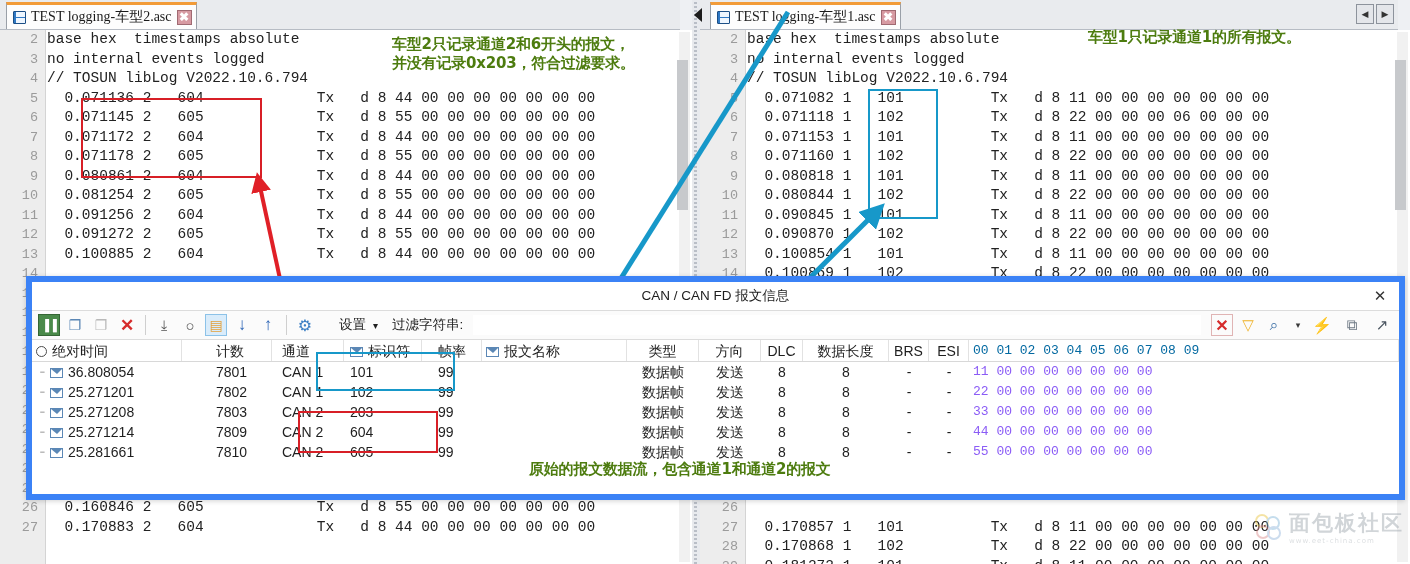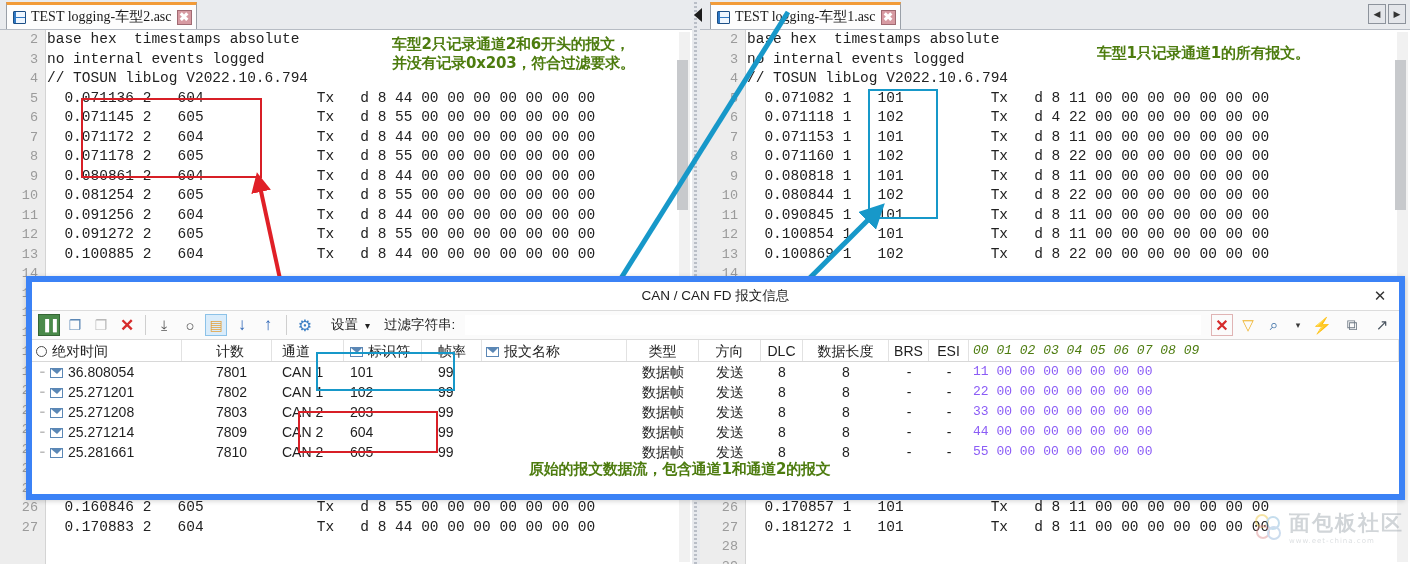--- a/index.html
+++ b/index.html
@@ -21,21 +21,21 @@
 
   .splitter {
     position:absolute; left:692px; top:0; width:8px; bottom:0;
     background:#e8eaee;
     background-image:repeating-linear-gradient(0deg,#b9bec7 0 2px,transparent 2px 4px);
     background-size:3px 4px; background-repeat:repeat-y;
     background-position:2px 0;
   }
 
   
-  .tabstrip { position:absolute; left:0; right:0; top:0; height:30px;
+  .tabstrip { position:absolute; left:0; right:12px; top:0; height:30px;
               background:#e9ebee; border-bottom:1px solid #b7bcc4; }
   .tab {
     position:absolute; top:2px; height:27px;
     background:#fdfdfd; border:1px solid #9aa0a8; border-bottom:none;
     border-top:3px solid #f29b38;
     display:flex; align-items:center; padding:0 4px 0 6px; gap:5px;
     font-size:14px; color:#1a1a1a; white-space:nowrap;
     font-family:"Liberation Serif", serif;
   }
   .tab.left-tab  { left:6px; }
@@ -113,21 +113,21 @@
 
   .dlg-toolbar {
     height:30px; flex:0 0 30px; display:flex; align-items:center;
     border-top:1px solid #dcdcdc; border-bottom:1px solid #dcdcdc;
     background:#fbfbfb; padding:0 6px; gap:4px; position:relative;
   }
   .tb { width:22px; height:22px; display:flex; align-items:center; justify-content:center;
         font-size:14px; color:#3a3a3a; position:relative; }
   .tb.sel { background:#d9ecfb; border:1px solid #8cc2e8; }
   .tbsep { width:1px; height:20px; background:#cfcfcf; margin:0 3px; }
-  .tb-label { font-size:13.5px; color:#222; margin-left:11px; }
+  .tb-label { font-size:13.5px; color:#222; margin-left:19px; }
   .filter-label { font-size:13.5px; color:#222; margin-left:10px; }
   .filter-input { flex:1; height:20px; margin:0 6px; background:#fff; border:none; }
   .tb-right { display:flex; align-items:center; gap:8px; margin-left:auto; }
 
   
   .grid { flex:1; display:flex; flex-direction:column; overflow:hidden; font-size:14px;
           font-family:"Liberation Sans", sans-serif; color:#1e1e1e; }
   .grow { display:flex; height:20px; line-height:20px; }
   .grow.head { border-bottom:1px solid #d8d8d8; background:#ffffff; height:22px; line-height:22px; }
   .gc { padding:0 4px; white-space:nowrap; overflow:hidden; position:relative; }
@@ -138,21 +138,21 @@
   .gc.c-id    { width:78px;  padding-left:6px;}
   .gc.c-rate  { width:60px;  text-align:left; padding-left:16px;}
   .gc.c-name  { width:145px; }
   .gc.c-type  { width:72px;  text-align:center;}
   .gc.c-dir   { width:62px;  text-align:center;}
   .gc.c-dlc   { width:42px;  text-align:center;}
   .gc.c-len   { width:86px;  text-align:center;}
   .gc.c-brs   { width:40px;  text-align:center;}
   .gc.c-esi   { width:40px;  text-align:center;}
   .gc.c-data  { flex:1; color:#8b5cf6; font-family:"Liberation Mono", monospace; font-size:13px;}
-  .grow.head .gc.c-data { color:#4d7c0f;font-style:italic; }
+  .grow.head .gc.c-data { color:#0369a1; }
   .env { display:inline-block; width:13px;height:10px;border:1px solid #5b87b5;
          position:relative; margin-right:5px; vertical-align:-1px; background:#fff;}
   .env::after{content:"";position:absolute;left:0;top:0;width:0;height:0;
          border-left:6px solid transparent;border-right:5px solid transparent;border-top:5px solid #5b87b5;}
   .clock { display:inline-block;width:11px;height:11px;border:1.5px solid #4c4c4c;border-radius:50%;
            margin-right:5px;vertical-align:-1px;}
   .treeline { display:inline-block; width:14px; color:#aaa; }
 
   .watermark {
     position:absolute; right:6px; bottom:19px; z-index:35;
@@ -283,57 +283,59 @@
           <div class="ln">26</div>
           <div class="ln">27</div>
           <div class="ln">28</div>
           <div class="ln">29</div>
         </div>
       <div class="code" id="right-code">
           <div class="ln">base hex  timestamps absolute</div>
           <div class="ln">no internal events logged</div>
           <div class="ln">// TOSUN libLog V2022.10.6.794</div>
           <div class="ln">  0.071082 1   101          Tx   d 8 11 00 00 00 00 00 00 00</div>
-          <div class="ln">  0.071118 1   102          Tx   d 4 22 00 00 00 00 00 00 00</div>
+          <div class="ln">  0.071118 1   102          Tx   d 8 22 00 00 00 06 00 00 00</div>
           <div class="ln">  0.071153 1   101          Tx   d 8 11 00 00 00 00 00 00 00</div>
           <div class="ln">  0.071160 1   102          Tx   d 8 22 00 00 00 00 00 00 00</div>
           <div class="ln">  0.080818 1   101          Tx   d 8 11 00 00 00 00 00 00 00</div>
           <div class="ln">  0.080844 1   102          Tx   d 8 22 00 00 00 00 00 00 00</div>
           <div class="ln">  0.090845 1   101          Tx   d 8 11 00 00 00 00 00 00 00</div>
+          <div class="ln">  0.090870 1   102          Tx   d 8 22 00 00 00 00 00 00 00</div>
           <div class="ln">  0.100854 1   101          Tx   d 8 11 00 00 00 00 00 00 00</div>
           <div class="ln">  0.100869 1   102          Tx   d 8 22 00 00 00 00 00 00 00</div>
           <div class="ln">&nbsp;</div>
           <div class="ln">&nbsp;</div>
           <div class="ln">&nbsp;</div>
           <div class="ln">&nbsp;</div>
           <div class="ln">&nbsp;</div>
           <div class="ln">&nbsp;</div>
           <div class="ln">&nbsp;</div>
           <div class="ln">&nbsp;</div>
           <div class="ln">&nbsp;</div>
           <div class="ln">&nbsp;</div>
           <div class="ln">&nbsp;</div>
           <div class="ln">&nbsp;</div>
           <div class="ln">  0.170857 1   101          Tx   d 8 11 00 00 00 00 00 00 00</div>
+          <div class="ln">  0.170868 1   102          Tx   d 8 22 00 00 00 00 00 00 00</div>
           <div class="ln">  0.181272 1   101          Tx   d 8 11 00 00 00 00 00 00 00</div>
         </div>
       <div class="vscroll">
         <div class="vthumb" style="top:28px;height:150px;"></div>
       </div>
     </div>
   </div>
 
   <div class="box red" style="left:81px; top:98px; width:181px; height:80px;"></div>
   <div class="box blue" style="left:868px; top:89px; width:70px; height:130px;"></div>
 
   <div class="anno" style="left:392px; top:35px; width:300px;">
     <div>车型2只记录通道2和6开头的报文，</div>
     <div>并没有记录0x203，符合过滤要求。</div>
   </div>
-  <div class="anno" style="left:1088px; top:44px;margin-left:9px;">车型1只记录通道1的所有报文。</div>
+  <div class="anno" style="left:1088px; top:28px;">车型1只记录通道1的所有报文。</div>
   <div class="anno" style="left:529px; top:460px; z-index:55;">原始的报文数据流，包含通道1和通道2的报文</div>
 
   <svg class="overlay" viewBox="0 0 1410 564">
     <defs>
       <marker id="redhead" markerWidth="5" markerHeight="5" refX="2.5" refY="2.5" orient="auto">
         <path d="M0,0 L5,2.5 L0,5 z" fill="#e02027"></path>
       </marker>
       <marker id="bluehead" markerWidth="5" markerHeight="5" refX="2.5" refY="2.5" orient="auto">
         <path d="M0,0 L5,2.5 L0,5 z" fill="#1798c9"></path>
       </marker>

